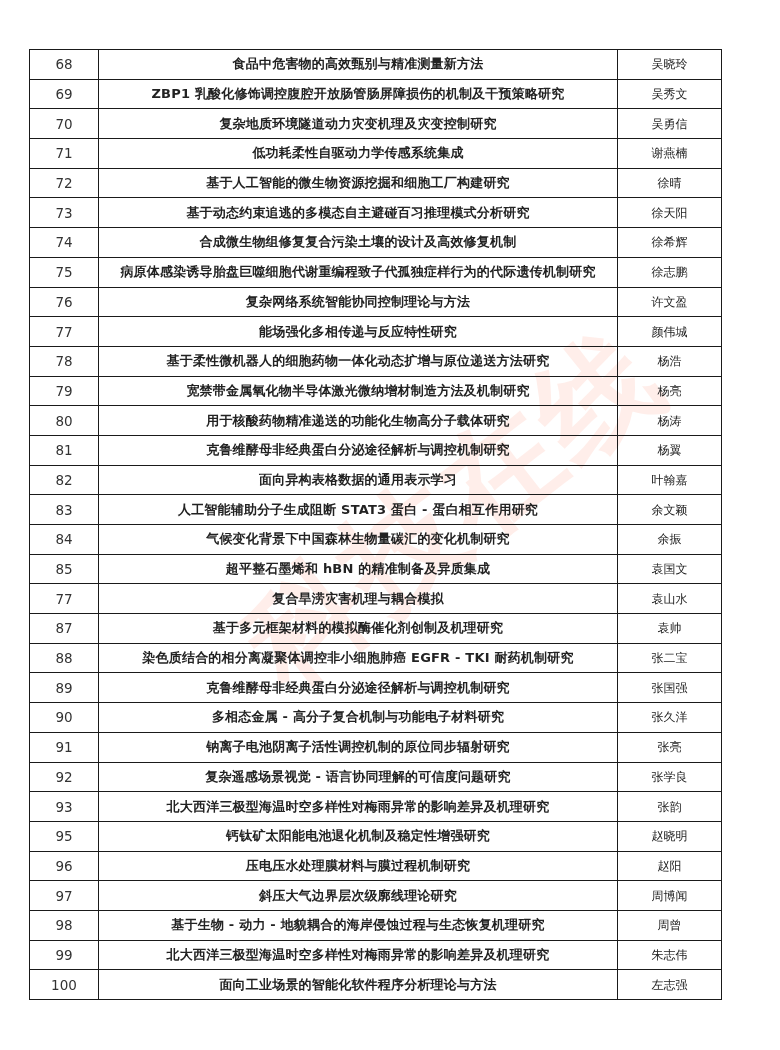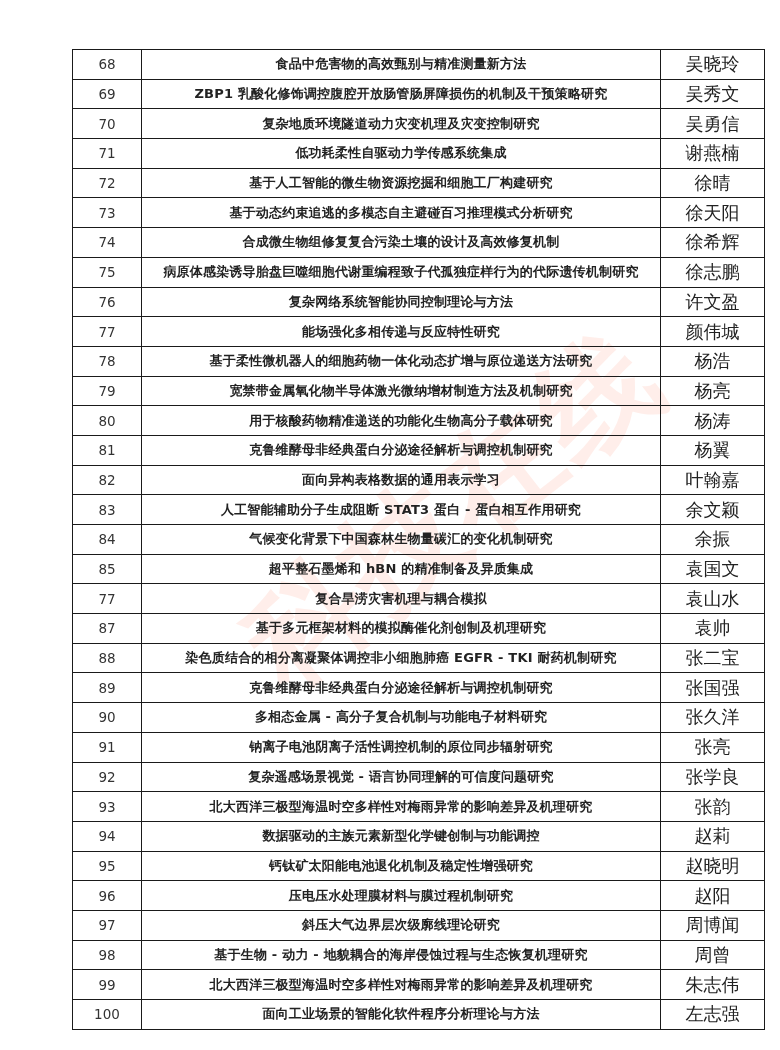--- a/index.html
+++ b/index.html
@@ -18,36 +18,35 @@
     .table-wrap {
       position: absolute;
       left: 29px;
       top: 49px;
       width: 692px;
     }
     table {
       border-collapse: collapse;
       width: 692px;
       table-layout: fixed;
-      margin-left: 43px;
     }
     td {
       border: 1.5px solid #1a1a1a;
       height: 28.7px;
       padding: 0;
       text-align: center;
       vertical-align: middle;
       font-size: 13px;
       line-height: 28px;
       white-space: nowrap;
       overflow: hidden;
     }
     td.col-no { width: 68px; font-size: 13.5px; color: #333; }
     td.col-title { width: 518px; }
-    td.col-name { width: 103px; font-size: 18px; }
+    td.col-name { width: 103px; font-size: 12px; }
     .title-text { display: inline-block; letter-spacing: 0.2px; font-weight: bold; }
     .watermark {
       position: absolute;
       left: 210px;
       top: 430px;
       font-size: 118px;
       font-weight: bold;
       color: rgba(255, 120, 90, 0.13);
       transform: rotate(-38deg);
       pointer-events: none;
@@ -188,25 +187,20 @@
           <td class="col-no">92</td>
           <td class="col-title"><span class="title-text">复杂遥感场景视觉 - 语言协同理解的可信度问题研究</span></td>
           <td class="col-name">张学良</td>
         </tr>
         <tr>
           <td class="col-no">93</td>
           <td class="col-title"><span class="title-text">北大西洋三极型海温时空多样性对梅雨异常的影响差异及机理研究</span></td>
           <td class="col-name">张韵</td>
         </tr>
         <tr>
-          <td class="col-no">94</td>
-          <td class="col-title"><span class="title-text">数据驱动的主族元素新型化学键创制与功能调控</span></td>
-          <td class="col-name">赵莉</td>
-        </tr>
-        <tr>
           <td class="col-no">95</td>
           <td class="col-title"><span class="title-text">钙钛矿太阳能电池退化机制及稳定性增强研究</span></td>
           <td class="col-name">赵晓明</td>
         </tr>
         <tr>
           <td class="col-no">96</td>
           <td class="col-title"><span class="title-text">压电压水处理膜材料与膜过程机制研究</span></td>
           <td class="col-name">赵阳</td>
         </tr>
         <tr>

